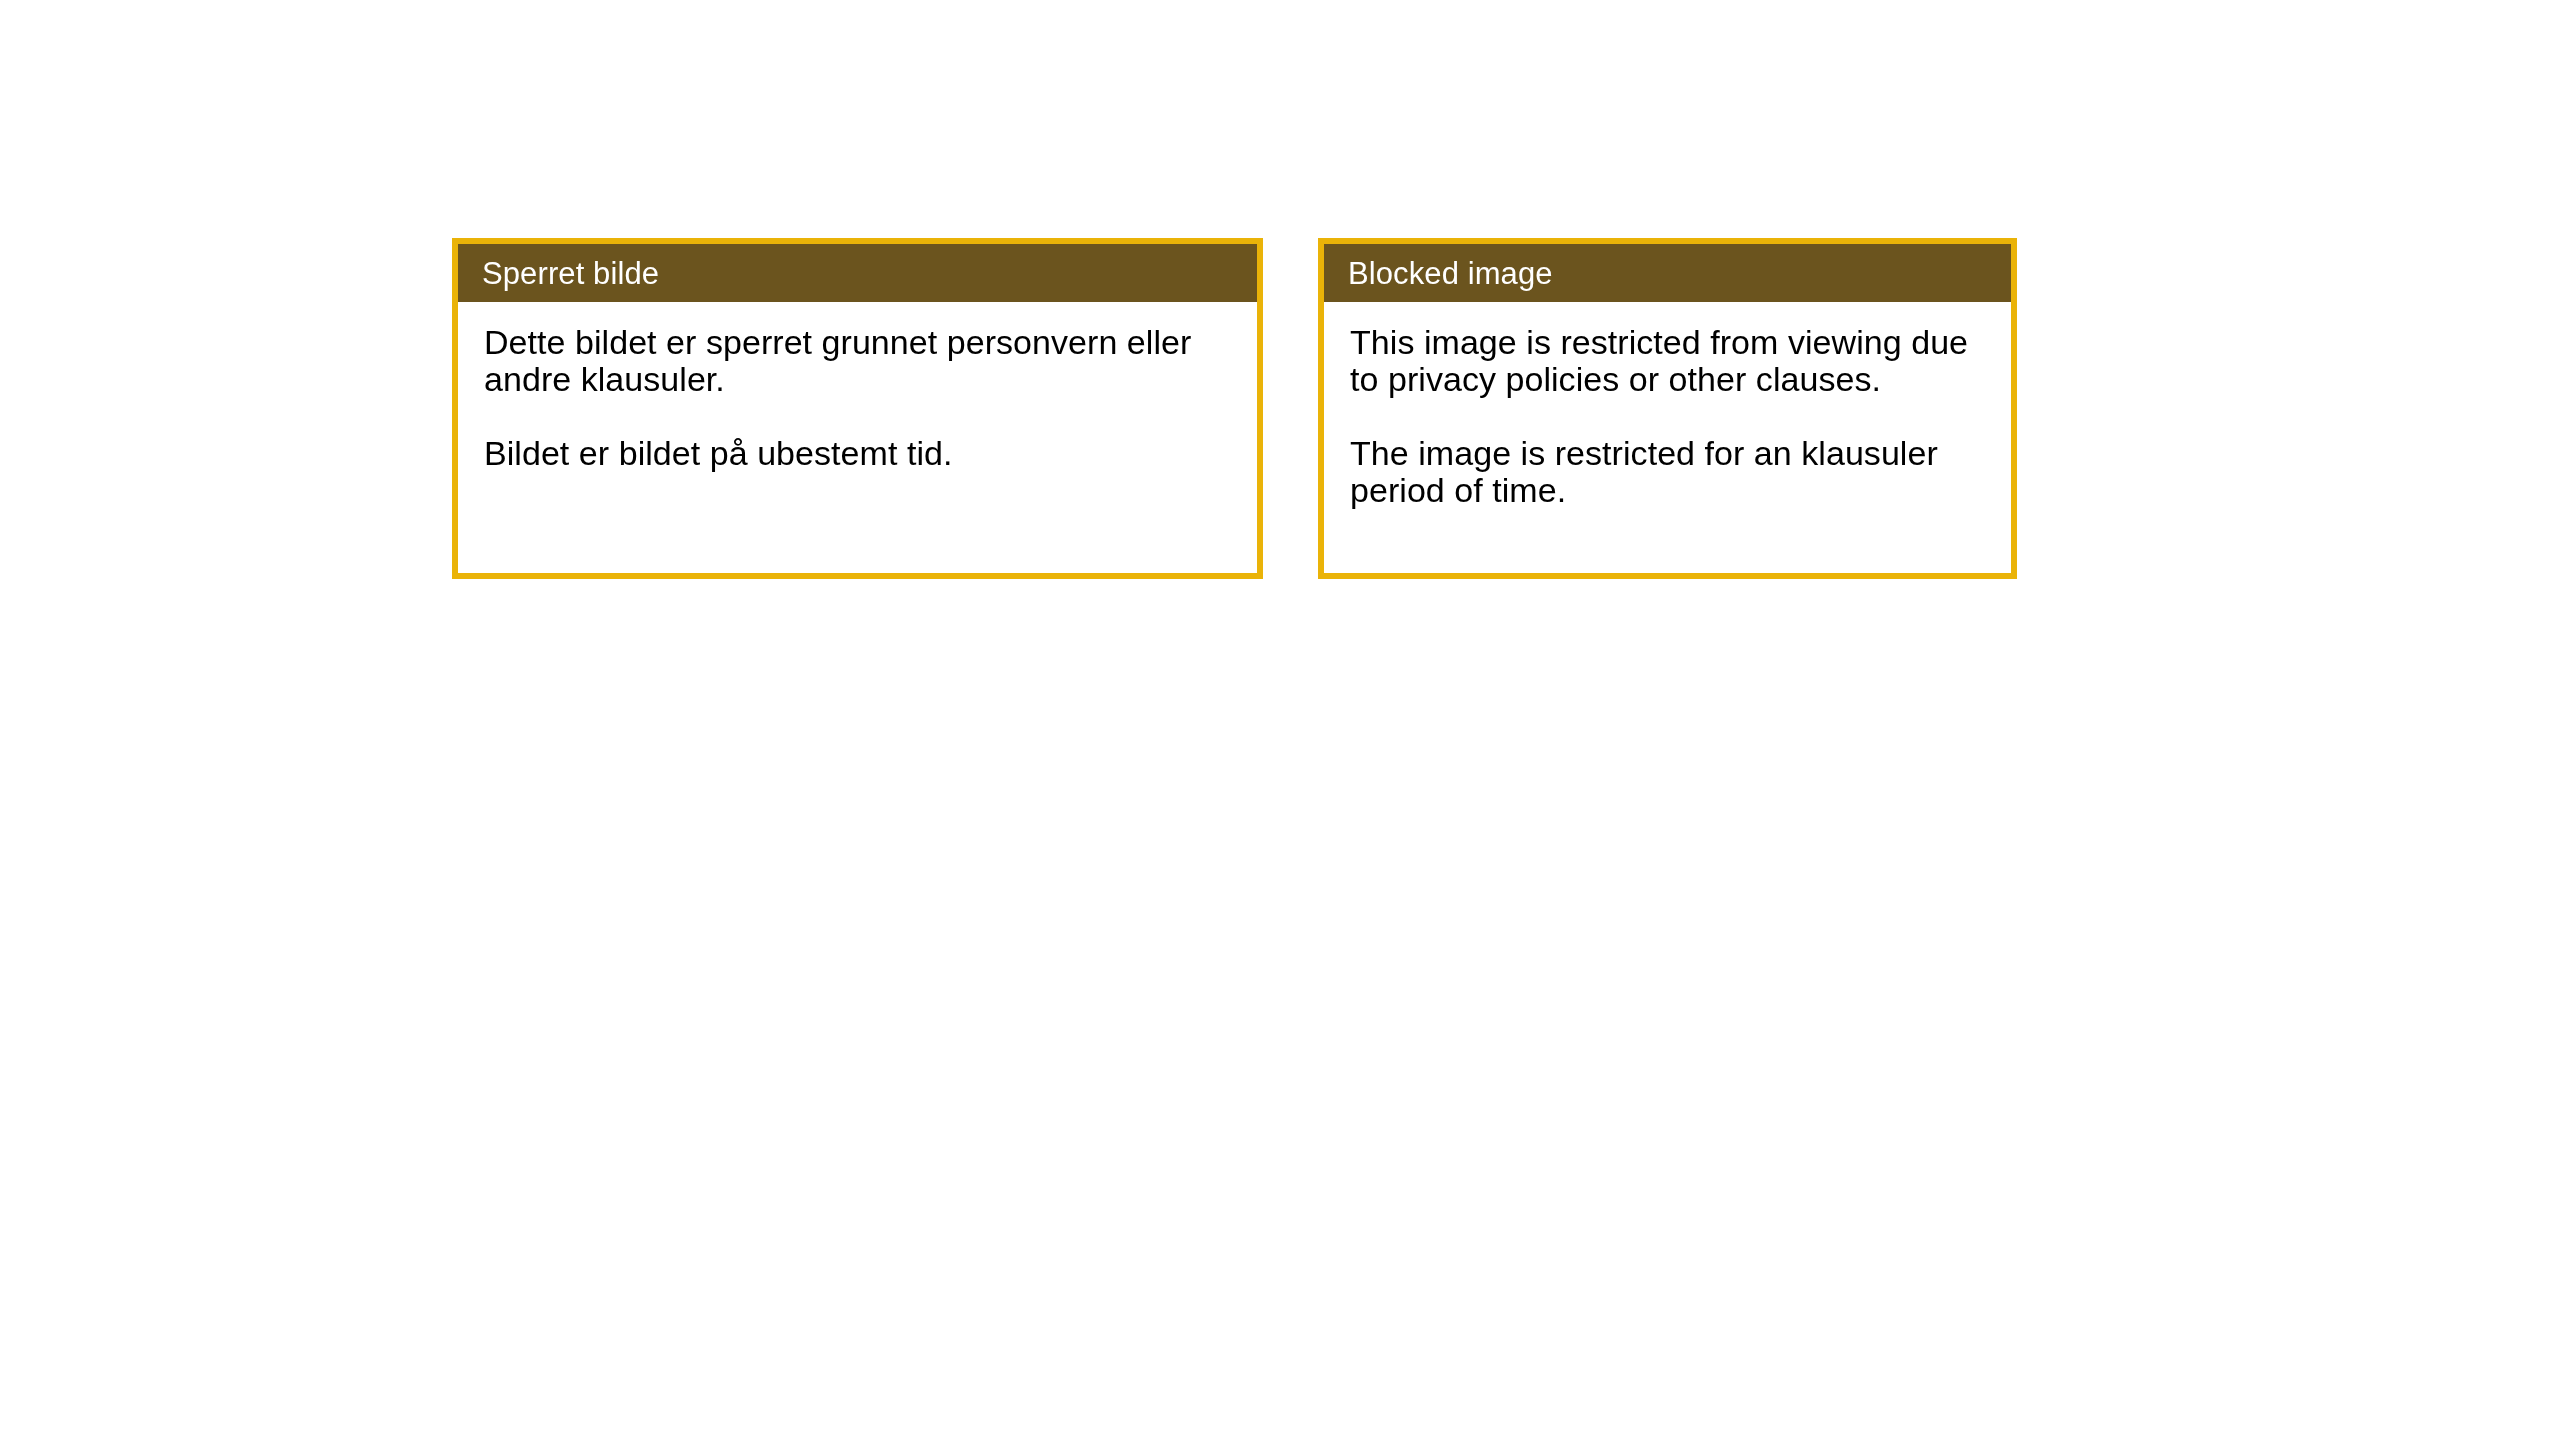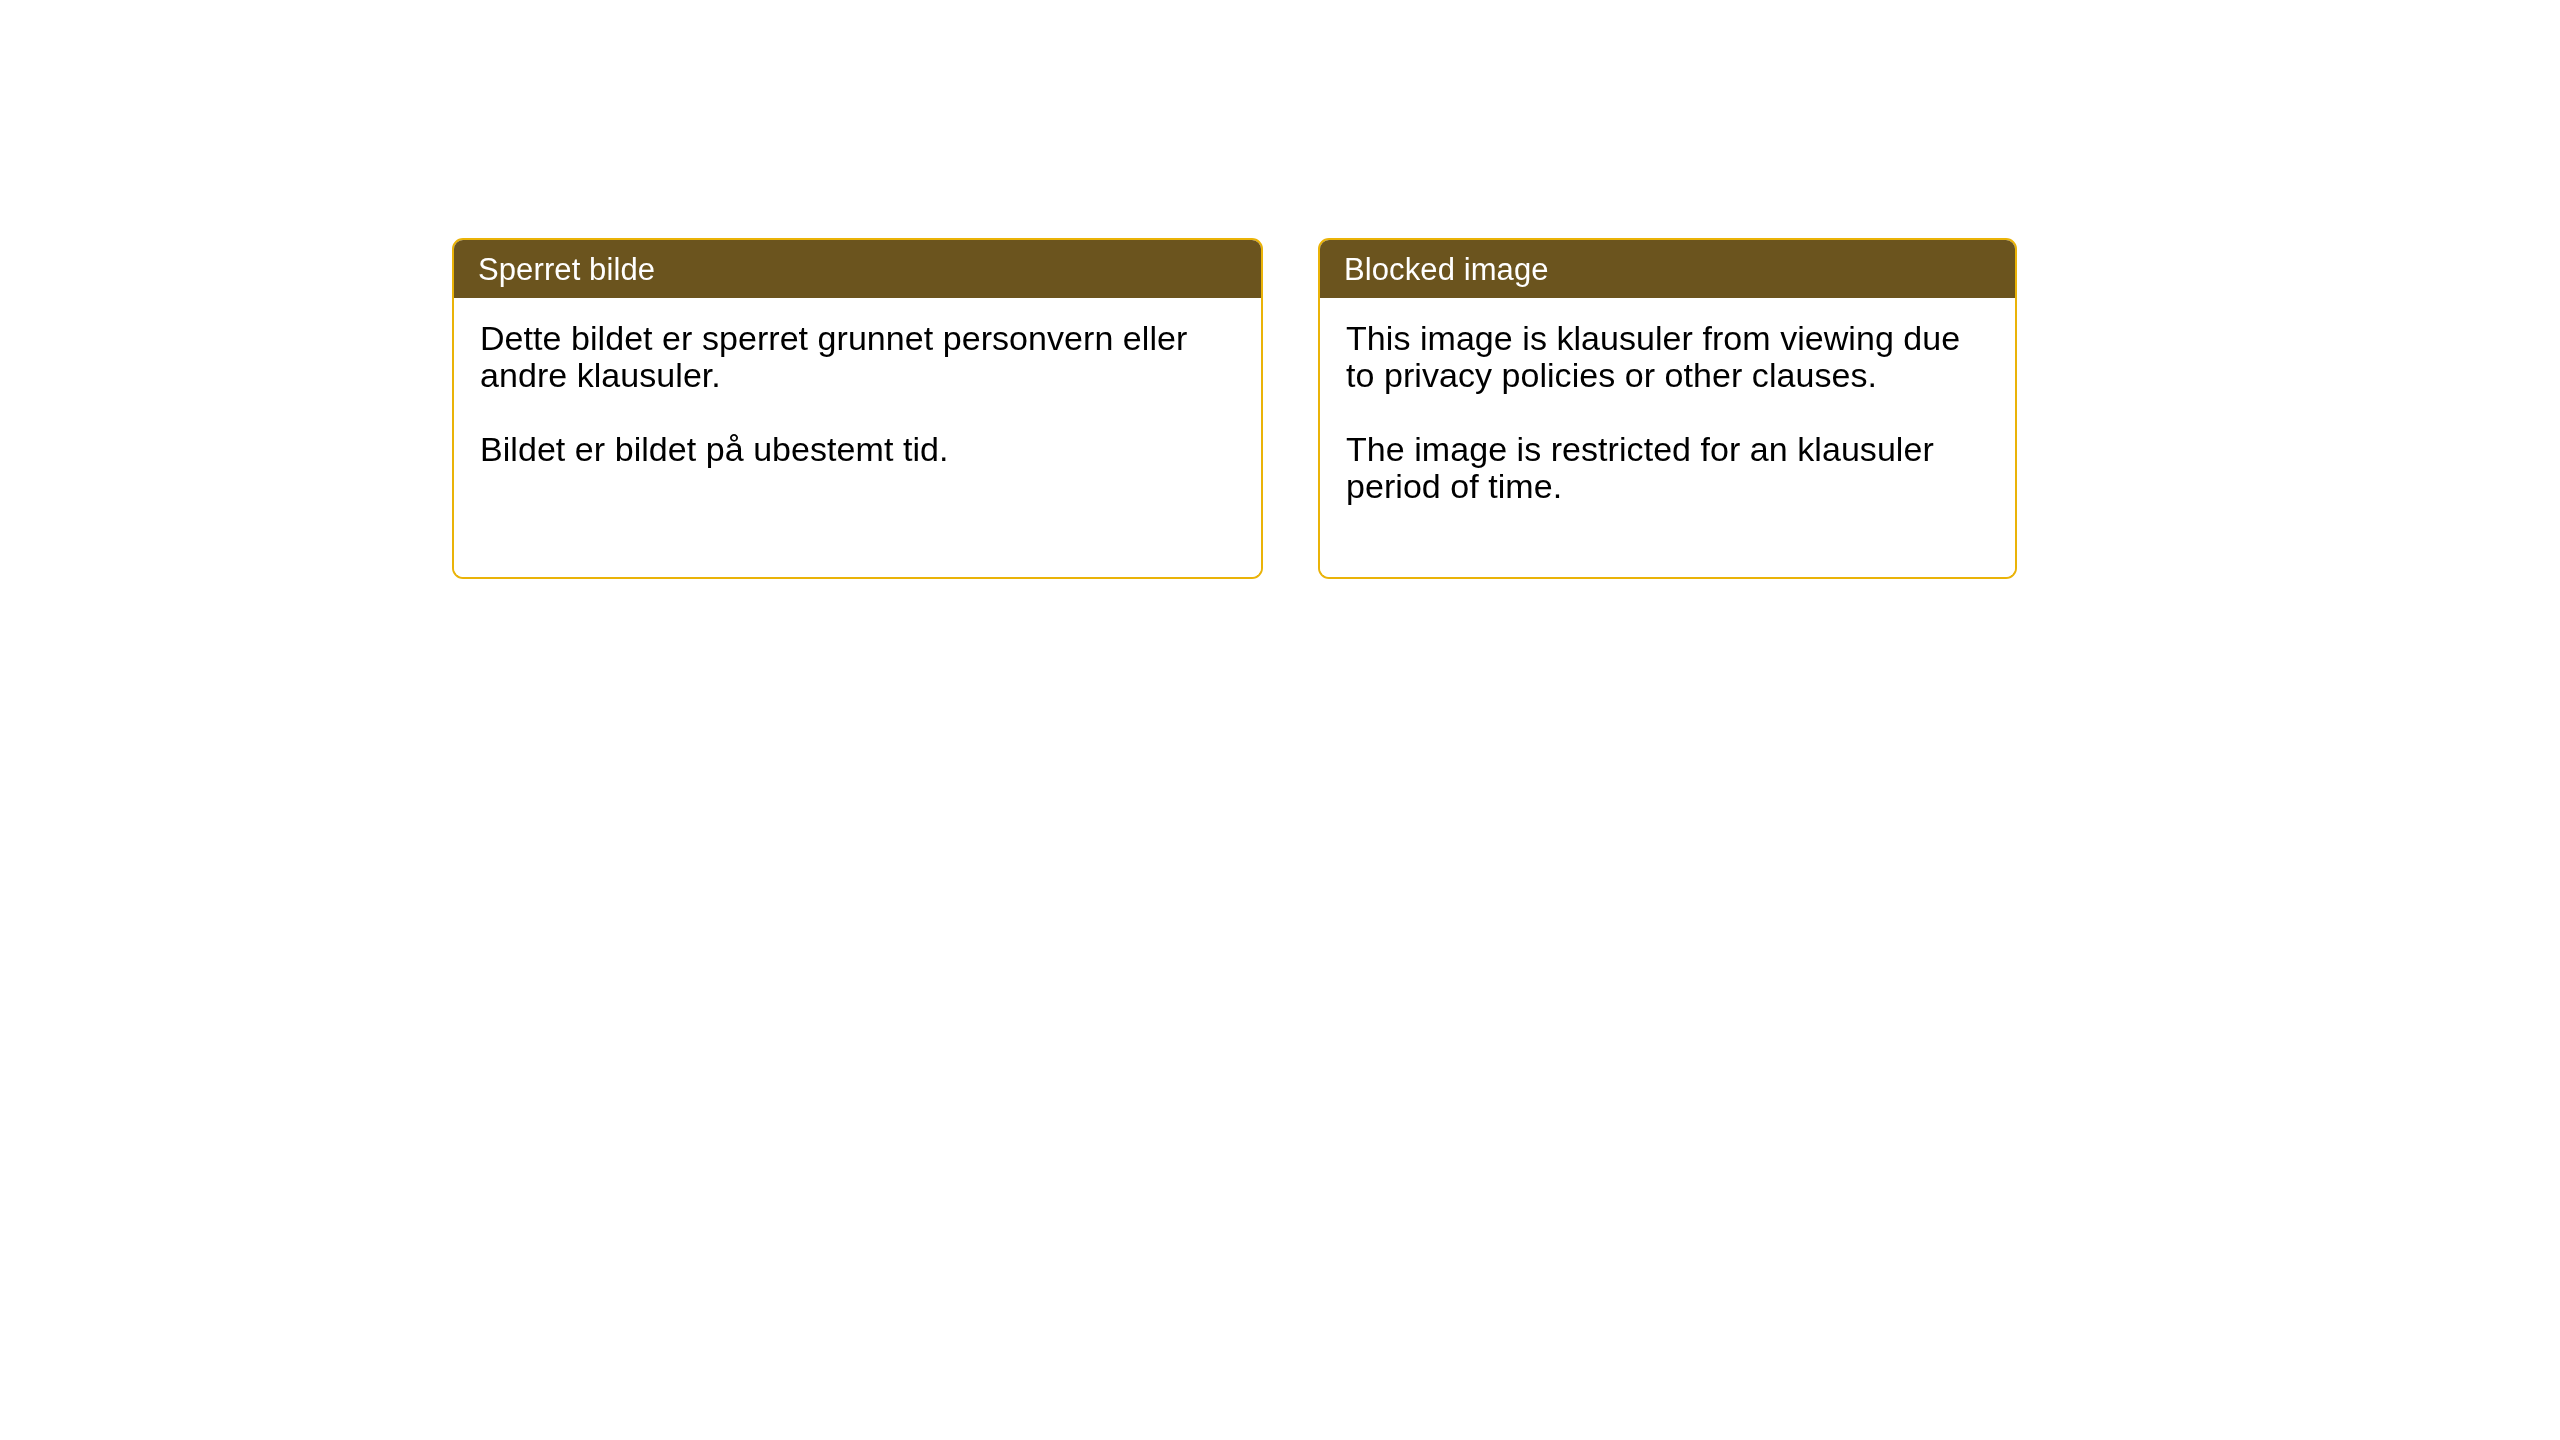--- a/index.html
+++ b/index.html
@@ -33,22 +33,22 @@
     top: 238px;
     display: flex;
     flex-direction: row;
     align-items: flex-start;
     gap: 55px;
   }
 
   .notice-card {
     box-sizing: border-box;
     background: #ffffff;
-    border: 2px solid #eab308;
-    border-radius: 11px;
+    border: 6px solid #eab308;
+    border-radius: 0;
     overflow: hidden;
     display: flex;
     flex-direction: column;
     height: 341px;
   }
   .notice-card.card-no {
     width: 811px;
   }
   .notice-card.card-en {
     width: 699px;
@@ -107,20 +107,20 @@
         <div class="paragraph-gap"></div>
         <p class="card-paragraph">Bildet er bildet på ubestemt tid.</p>
       </div>
     </section>
 
     <section class="notice-card card-en">
       <div class="card-header">
         <span class="card-header-title">Blocked image</span>
       </div>
       <div class="card-body">
-        <p class="card-paragraph">This image is klausuler from viewing due to privacy policies or other clauses.</p>
+        <p class="card-paragraph">This image is restricted from viewing due to privacy policies or other clauses.</p>
         <div class="paragraph-gap"></div>
         <p class="card-paragraph">The image is restricted for an klausuler period of time.</p>
       </div>
     </section>
 
   </div>
 </div>
 
 </body></html>

